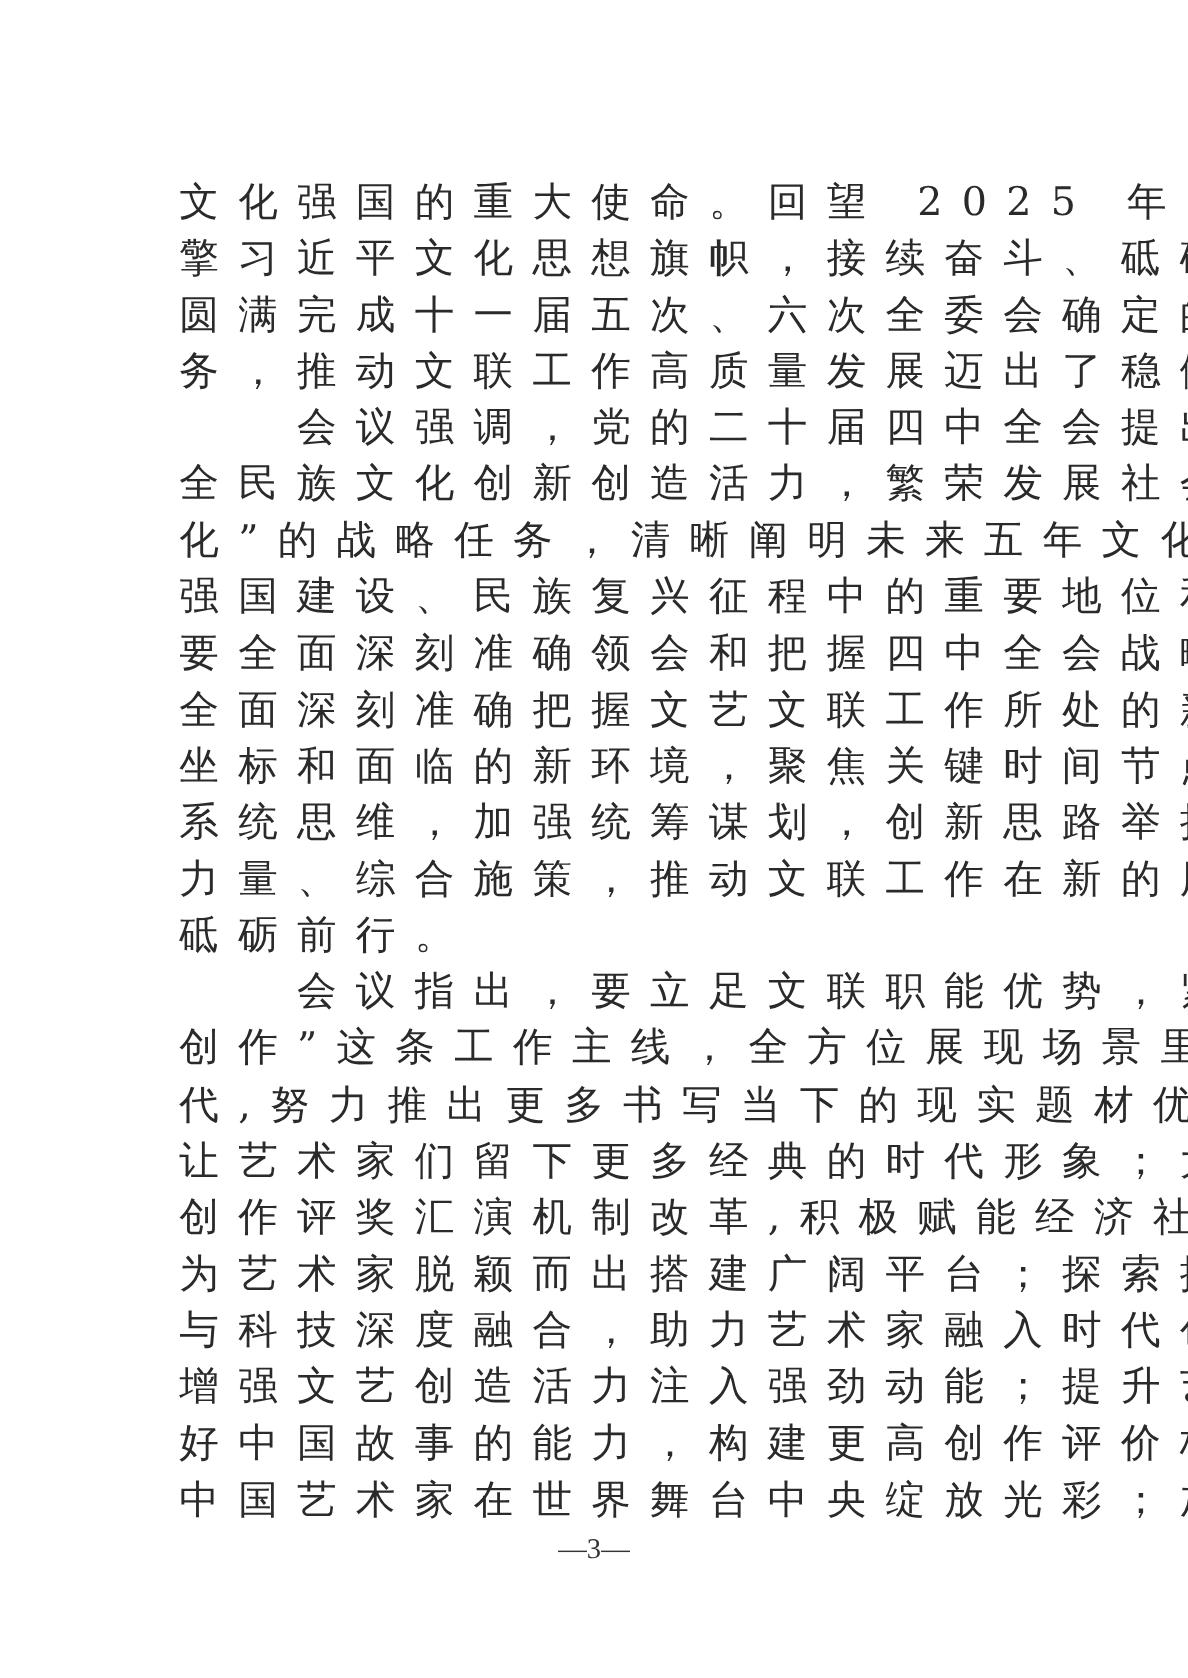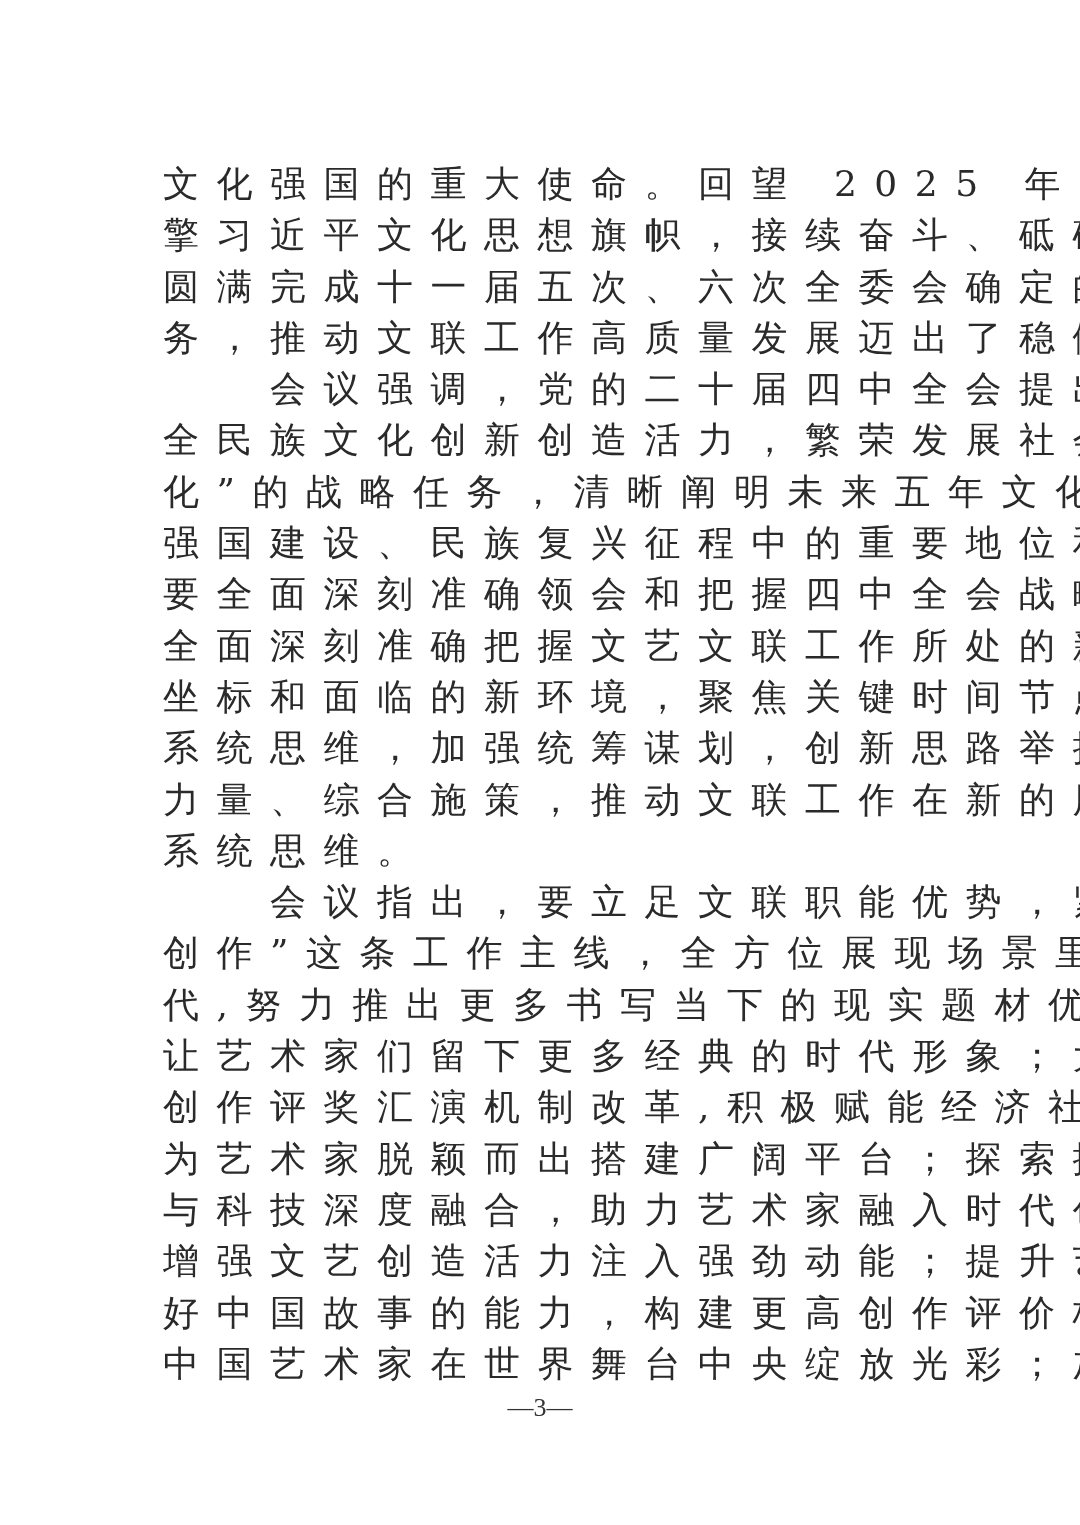--- a/index.html
+++ b/index.html
@@ -27,21 +27,21 @@
     <div class="line">务，推动文联工作高质量发展迈出了稳健步伐。</div>
     <div class="line">　　会议强调，党的二十届四中全会提出“激发</div>
     <div class="line">全民族文化创新创造活力，繁荣发展社会主义文</div>
     <div class="line">化”的战略任务，清晰阐明未来五年文化建设在</div>
     <div class="line">强国建设、民族复兴征程中的重要地位和作用。</div>
     <div class="line">要全面深刻准确领会和把握四中全会战略部署，</div>
     <div class="line">全面深刻准确把握文艺文联工作所处的新的时代</div>
     <div class="line">坐标和面临的新环境，聚焦关键时间节点，运用</div>
     <div class="line">系统思维，加强统筹谋划，创新思路举措，集中</div>
     <div class="line">力量、综合施策，推动文联工作在新的历史阶段</div>
-    <div class="line">系统思维。</div>
+    <div class="line">砥砺前行。</div>
     <div class="line">　　会议指出，要立足文联职能优势，紧扣“抓</div>
     <div class="line">创作”这条工作主线，全方位展现场景里的新时</div>
     <div class="line">代,努力推出更多书写当下的现实题材优秀作品，</div>
     <div class="line">让艺术家们留下更多经典的时代形象；大力推进</div>
     <div class="line">创作评奖汇演机制改革,积极赋能经济社会发展，</div>
     <div class="line">为艺术家脱颖而出搭建广阔平台；探索推动文艺</div>
     <div class="line">与科技深度融合，助力艺术家融入时代创作，为</div>
     <div class="line">增强文艺创造活力注入强劲动能；提升艺术家讲</div>
     <div class="line">好中国故事的能力，构建更高创作评价标准，让</div>
     <div class="line">中国艺术家在世界舞台中央绽放光彩；加强文艺</div>

